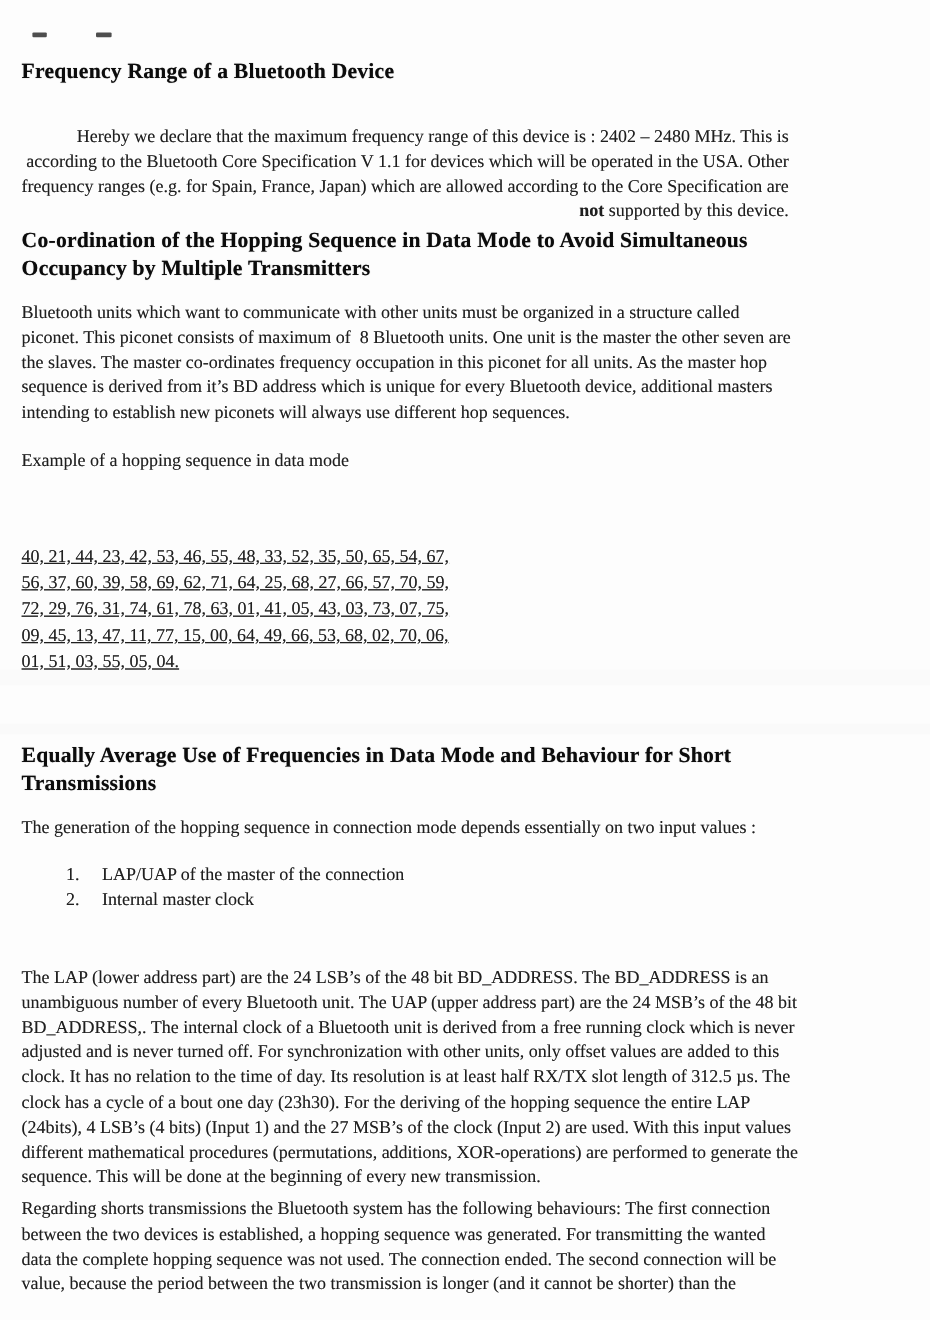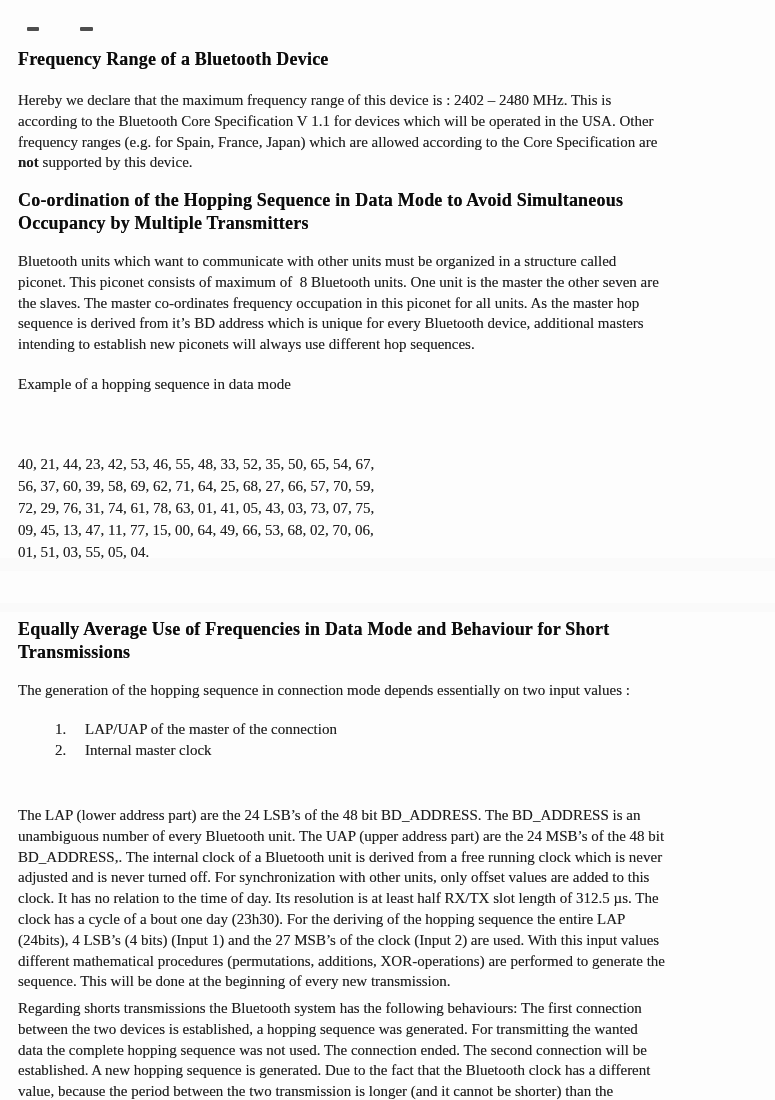--- a/index.html
+++ b/index.html
@@ -21,21 +21,21 @@
     letter-spacing: 0.2px;
     text-shadow: 0 0 0.6px rgba(30,30,30,0.7);
     margin: 0;
   }
   .body-text {
     font-size: 15px;
     line-height: 20.8px;
     text-shadow: 0 0 0.5px rgba(60,60,60,0.55);
   }
   .tline { white-space: pre; }
-  .hops .tline { line-height: 22px; }
+  .hops .tline { line-height: 22px; text-decoration: underline; }
   .li-row { white-space: pre; line-height: 21px; }
   .li-num { display: inline-block; width: 30px; margin-left: 37px; }
   .band { position: absolute; left: 0; width: 775px; background: #fafafa; }
   .frag-mark { position: absolute; top: 0; height: 4px; background: #4e4e4e; border-radius: 1px; }
   .frag-m1 { left: 27px; width: 12px; }
   .frag-m2 { left: 80px; width: 13px; }
   b { font-weight: bold; }
 </style>
 </head>
 <body>
@@ -45,21 +45,21 @@
   <div class="band" style="top:531px; height:13px;"></div>
   <div class="band" style="top:576px; height:9px;"></div>
 
   <div>
     <span class="frag-mark frag-m1"></span>
     <span class="frag-mark frag-m2"></span>
   </div>
 
   <h1 class="abs heading" style="top:21px;">Frequency Range of a Bluetooth Device</h1>
 
-  <div class="abs body-text" style="top:63px;">
+  <div class="abs body-text" style="top:77px;text-align:right;">
     <div>
         <div class="tline">Hereby we declare that the maximum frequency range of this device is : 2402 – 2480 MHz. This is</div>
         <div class="tline">according to the Bluetooth Core Specification V 1.1 for devices which will be operated in the USA. Other</div>
         <div class="tline">frequency ranges (e.g. for Spain, France, Japan) which are allowed according to the Core Specification are</div>
       </div>
     <div class="tline"><b>not</b><span> supported by this device.</span></div>
   </div>
 
   <div class="abs" style="top:162px;">
     <div class="heading">Co-ordination of the Hopping Sequence in Data Mode to Avoid Simultaneous</div>
@@ -113,18 +113,17 @@
         <div class="tline">different mathematical procedures (permutations, additions, XOR-operations) are performed to generate the</div>
         <div class="tline">sequence. This will be done at the beginning of every new transmission.</div>
       </div>
   </div>
 
   <div class="abs body-text" style="top:971px;">
     <div>
         <div class="tline">Regarding shorts transmissions the Bluetooth system has the following behaviours: The first connection</div>
         <div class="tline">between the two devices is established, a hopping sequence was generated. For transmitting the wanted</div>
         <div class="tline">data the complete hopping sequence was not used. The connection ended. The second connection will be</div>
-        <div class="tline">established. A new hopping sequence is generated. Due to the fact that the Bluetooth clock has a different</div>
         <div class="tline">value, because the period between the two transmission is longer (and it cannot be shorter) than the</div>
       </div>
   </div>
 
 </div>
 
 </body></html>

